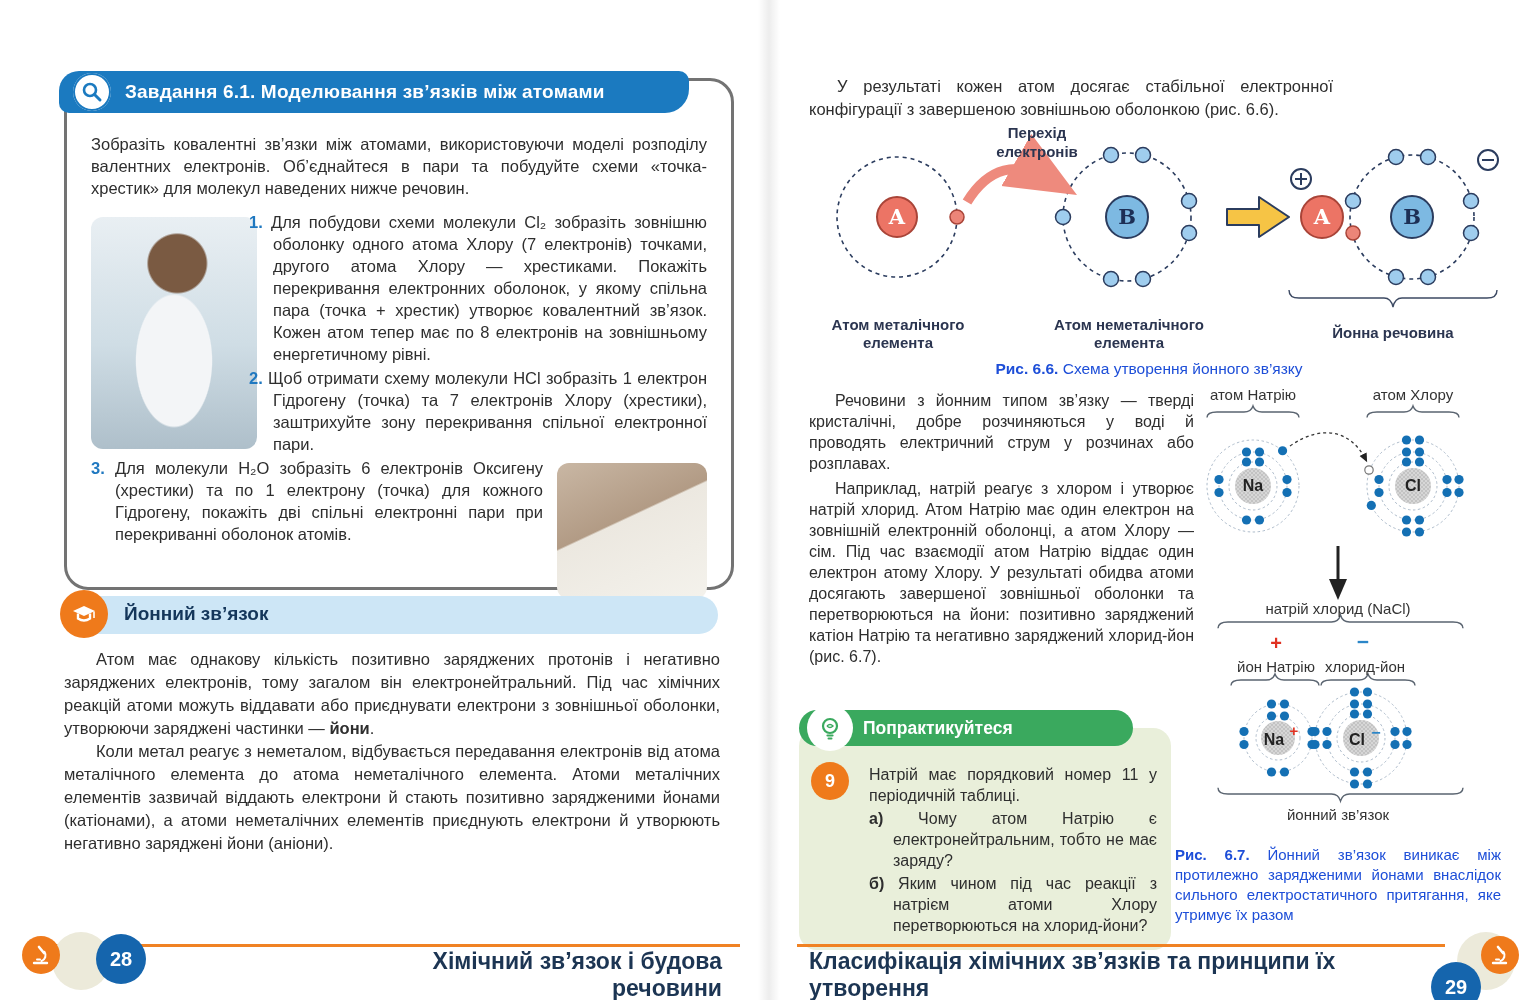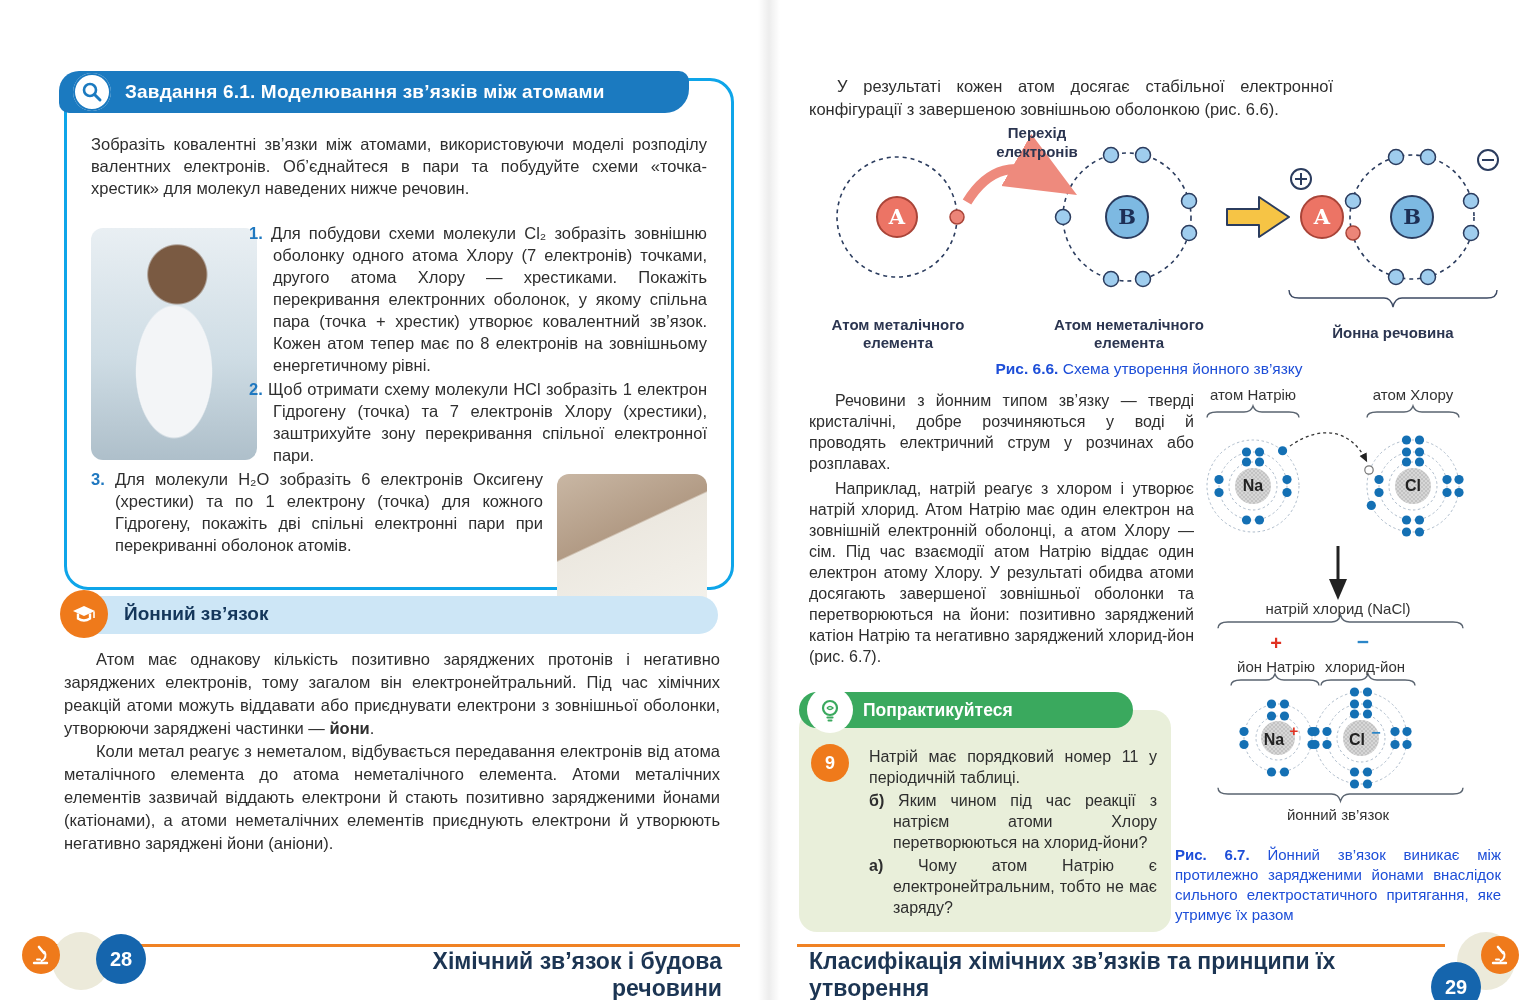--- a/index.html
+++ b/index.html
@@ -5,29 +5,29 @@
   html,body{margin:0;padding:0;background:#ffffff;}
   .spread{position:relative;width:1538px;height:1000px;background:#fff;overflow:hidden;
           font-family:"Liberation Sans",sans-serif;color:#2e2e2e;}
   .gutter{position:absolute;left:758px;top:0;width:22px;height:100%;
           background:linear-gradient(90deg,rgba(0,0,0,0) 0%,rgba(0,0,0,.07) 50%,rgba(0,0,0,0) 100%);}
   .page{position:absolute;top:0;width:769px;height:1000px;}
   .page-left{left:0;} .page-right{left:769px;}
 
   
   .task-box{position:absolute;left:64px;top:78px;width:664px;height:506px;
-            border:3px solid #0ea5e9;border-radius:24px;background:#fff;}
+            border:3px solid #737373;border-radius:24px;background:#fff;}
   .task-head{position:absolute;left:-8px;top:-10px;width:630px;height:42px;background:#1b7ac0;
              border-radius:20px 10px 24px 10px;display:flex;align-items:center;}
   .task-head .icon-circle{width:38px;height:38px;border-radius:50%;background:#fff;margin-left:14px;
              display:flex;align-items:center;justify-content:center;box-shadow:0 0 0 2px #1b7ac0 inset;}
   .task-head .title{color:#fff;font-weight:bold;font-size:19px;margin-left:14px;letter-spacing:.2px;}
   .task-body{position:absolute;left:0;top:36px;width:100%;padding:16px 24px 12px 24px;box-sizing:border-box;
              font-size:16.5px;line-height:22px;text-align:justify;}
-  .task-intro{margin:0 0 23px 0;}
+  .task-intro{margin:0 0 12px 0;}
   .ph{border-radius:12px;}
   .ph-lab{float:left;width:166px;height:232px;margin:6px 16px 4px 0;
           background:radial-gradient(circle at 52% 20%,#7a5a42 14%,rgba(0,0,0,0) 15%),
                      radial-gradient(ellipse at 50% 62%,#f3f5f7 32%,rgba(0,0,0,0) 33%),
                      linear-gradient(180deg,#e9eff3 0%,#cfdde5 55%,#aebfca 100%);}
   .ph-write{float:right;width:150px;height:136px;margin:6px 0 2px 14px;
           background:linear-gradient(155deg,#c9b7a4 0%,#b29b85 42%,#ece8e0 43%,#f4f2ec 100%);}
   .li{padding-left:24px;text-indent:-24px;margin:0 0 2px 0;}
   .num{color:#1f78c0;font-weight:bold;}
 
@@ -63,21 +63,21 @@
   .fig-label{position:absolute;font-weight:bold;font-size:15px;color:#2b3550;text-align:center;line-height:18px;}
   .caption{font-size:15.5px;color:#1d4ed8;}
   .caption .b{font-weight:bold;}
   .cap66{position:absolute;left:30px;top:360px;width:700px;text-align:center;}
   .r-col{position:absolute;left:40px;top:390px;width:385px;font-size:16px;line-height:21px;text-align:justify;}
   .r-col p{margin:0 0 4px 0;text-indent:26px;}
   .fig67{position:absolute;left:404px;top:386px;width:330px;height:440px;}
   .cap67{position:absolute;left:406px;top:845px;width:326px;text-align:justify;font-size:15px;line-height:20px;}
 
   
-  .pr-box{position:absolute;left:30px;top:692px;width:372px;}
+  .pr-box{position:absolute;left:30px;top:710px;width:372px;}
   .pr-head{position:relative;z-index:2;width:334px;height:36px;background:#3aa95e;border-radius:18px;display:flex;align-items:center;}
   .pr-head .icon-circle{position:absolute;left:8px;top:-5px;width:46px;height:46px;border-radius:50%;background:#fff;
         display:flex;align-items:center;justify-content:center;}
   .pr-head .title{color:#fff;font-weight:bold;font-size:17.5px;margin-left:64px;}
   .pr-body{position:relative;margin-top:-18px;background:#e9efda;border-radius:18px;
         padding:30px 14px 14px 14px;font-size:16px;line-height:21px;}
   .pr-num{position:absolute;left:12px;top:34px;width:38px;height:38px;border-radius:50%;background:#ef7a1b;
         color:#fff;font-weight:bold;font-size:18px;display:flex;align-items:center;justify-content:center;}
   .pr-intro{margin:6px 0 2px 56px;text-align:justify;}
   .pr-item{margin:2px 0 0 56px;padding-left:24px;text-indent:-24px;text-align:justify;}
@@ -328,22 +328,22 @@
             <path d="M10,11 q3,-3 6,0 q-3,3 -6,0" fill="none" stroke="#3aa95e" stroke-width="1.4"></path>
             <line x1="10.5" y1="20.5" x2="15.5" y2="20.5" stroke="#3aa95e" stroke-width="2.2" stroke-linecap="round"></line>
             <line x1="11.5" y1="23.5" x2="14.5" y2="23.5" stroke="#3aa95e" stroke-width="2" stroke-linecap="round"></line>
           </svg>
         </span>
         <span class="title">Попрактикуйтеся</span>
       </div>
       <div class="pr-body">
         <div class="pr-num">9</div>
         <p class="pr-intro">Натрій має порядковий номер 11 у періодичній таблиці.</p>
+        <div class="pr-item"><span class="lab">а)</span> <span>Чому атом Натрію є електронейтральним, тобто не має заряду?</span></div>
         <div class="pr-item"><span class="lab">б)</span> <span>Яким чином під час реакції з натрієм атоми Хлору перетворюються на хлорид-йони?</span></div>
-        <div class="pr-item"><span class="lab">а)</span> <span>Чому атом Натрію є електронейтральним, тобто не має заряду?</span></div>
       </div>
     </div>
 
     <div class="foot-line" style="left:28px;width:648px;"></div>
     <div class="circle c-cream" style="left:688px;top:932px;width:58px;height:58px;"></div>
     <div class="circle c-orange" style="left:712px;top:936px;width:38px;height:38px;">
       <svg width="22" height="22" viewBox="0 0 22 22">
         <line x1="9" y1="3" x2="14" y2="9" stroke="#fff" stroke-width="2.6" stroke-linecap="round"></line>
         <path d="M14.5,8 a6,6 0 0 1 -3,9" fill="none" stroke="#fff" stroke-width="2.2" stroke-linecap="round"></path>
         <line x1="4" y1="19" x2="17" y2="19" stroke="#fff" stroke-width="2.4" stroke-linecap="round"></line>

